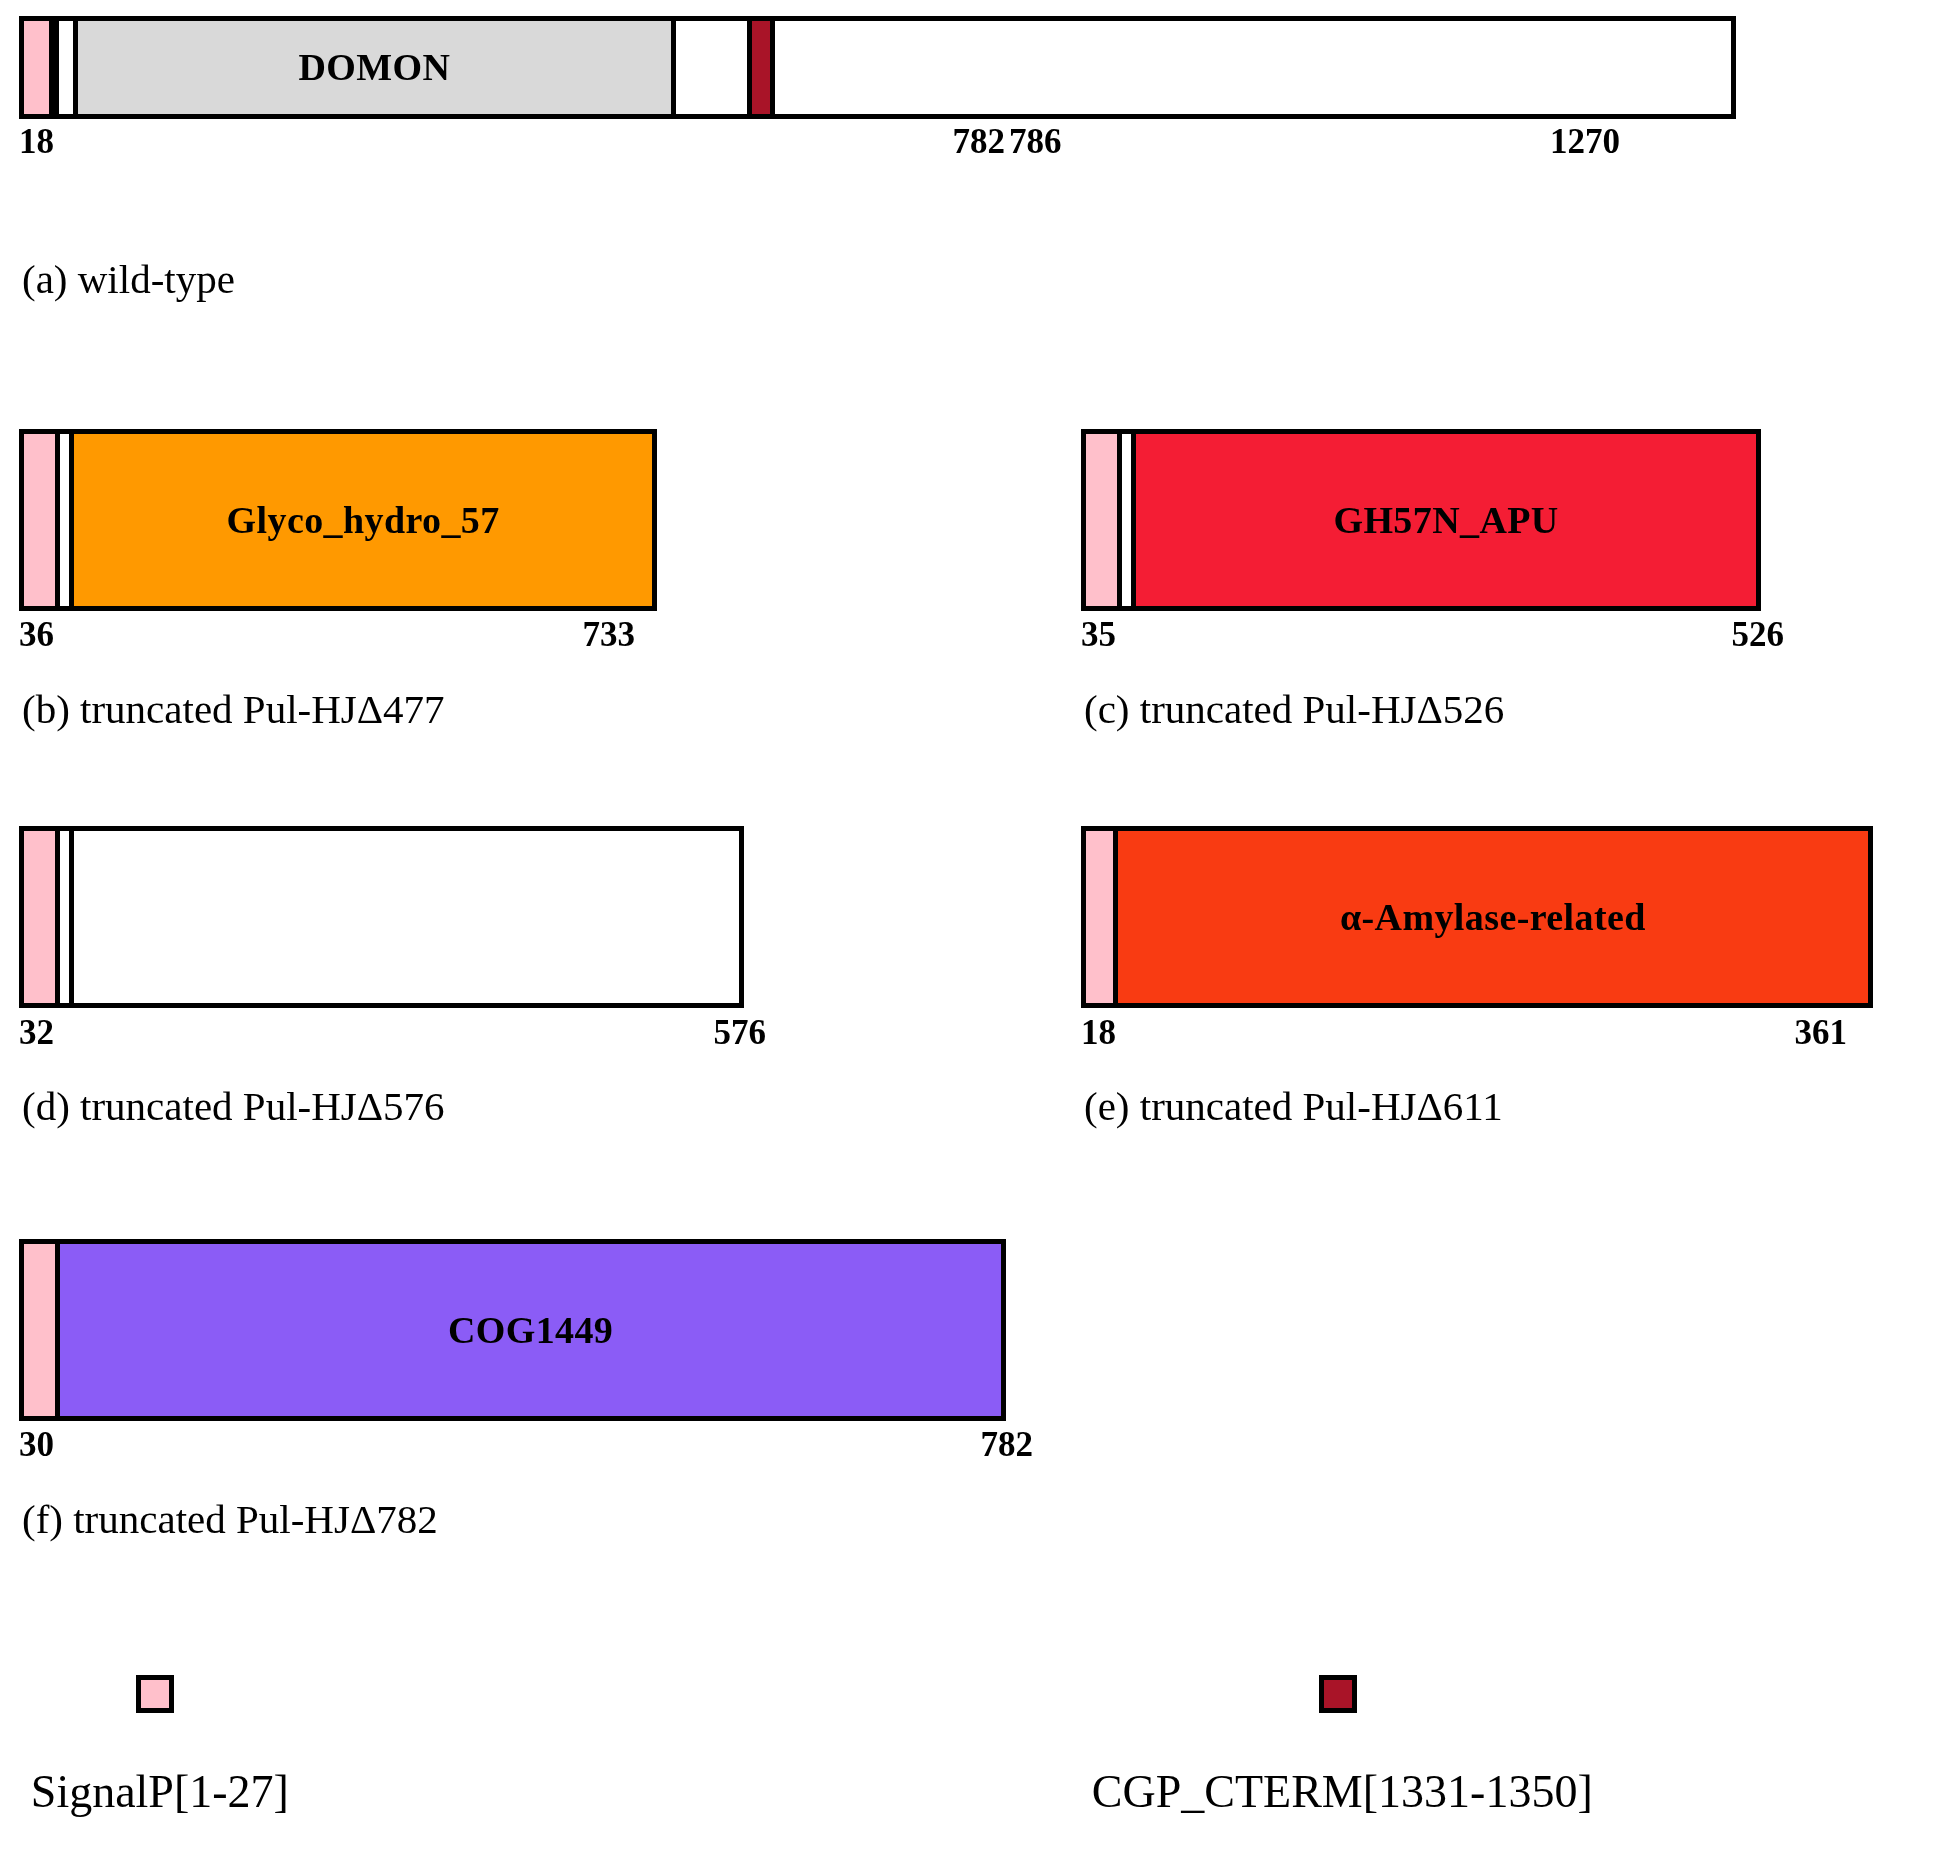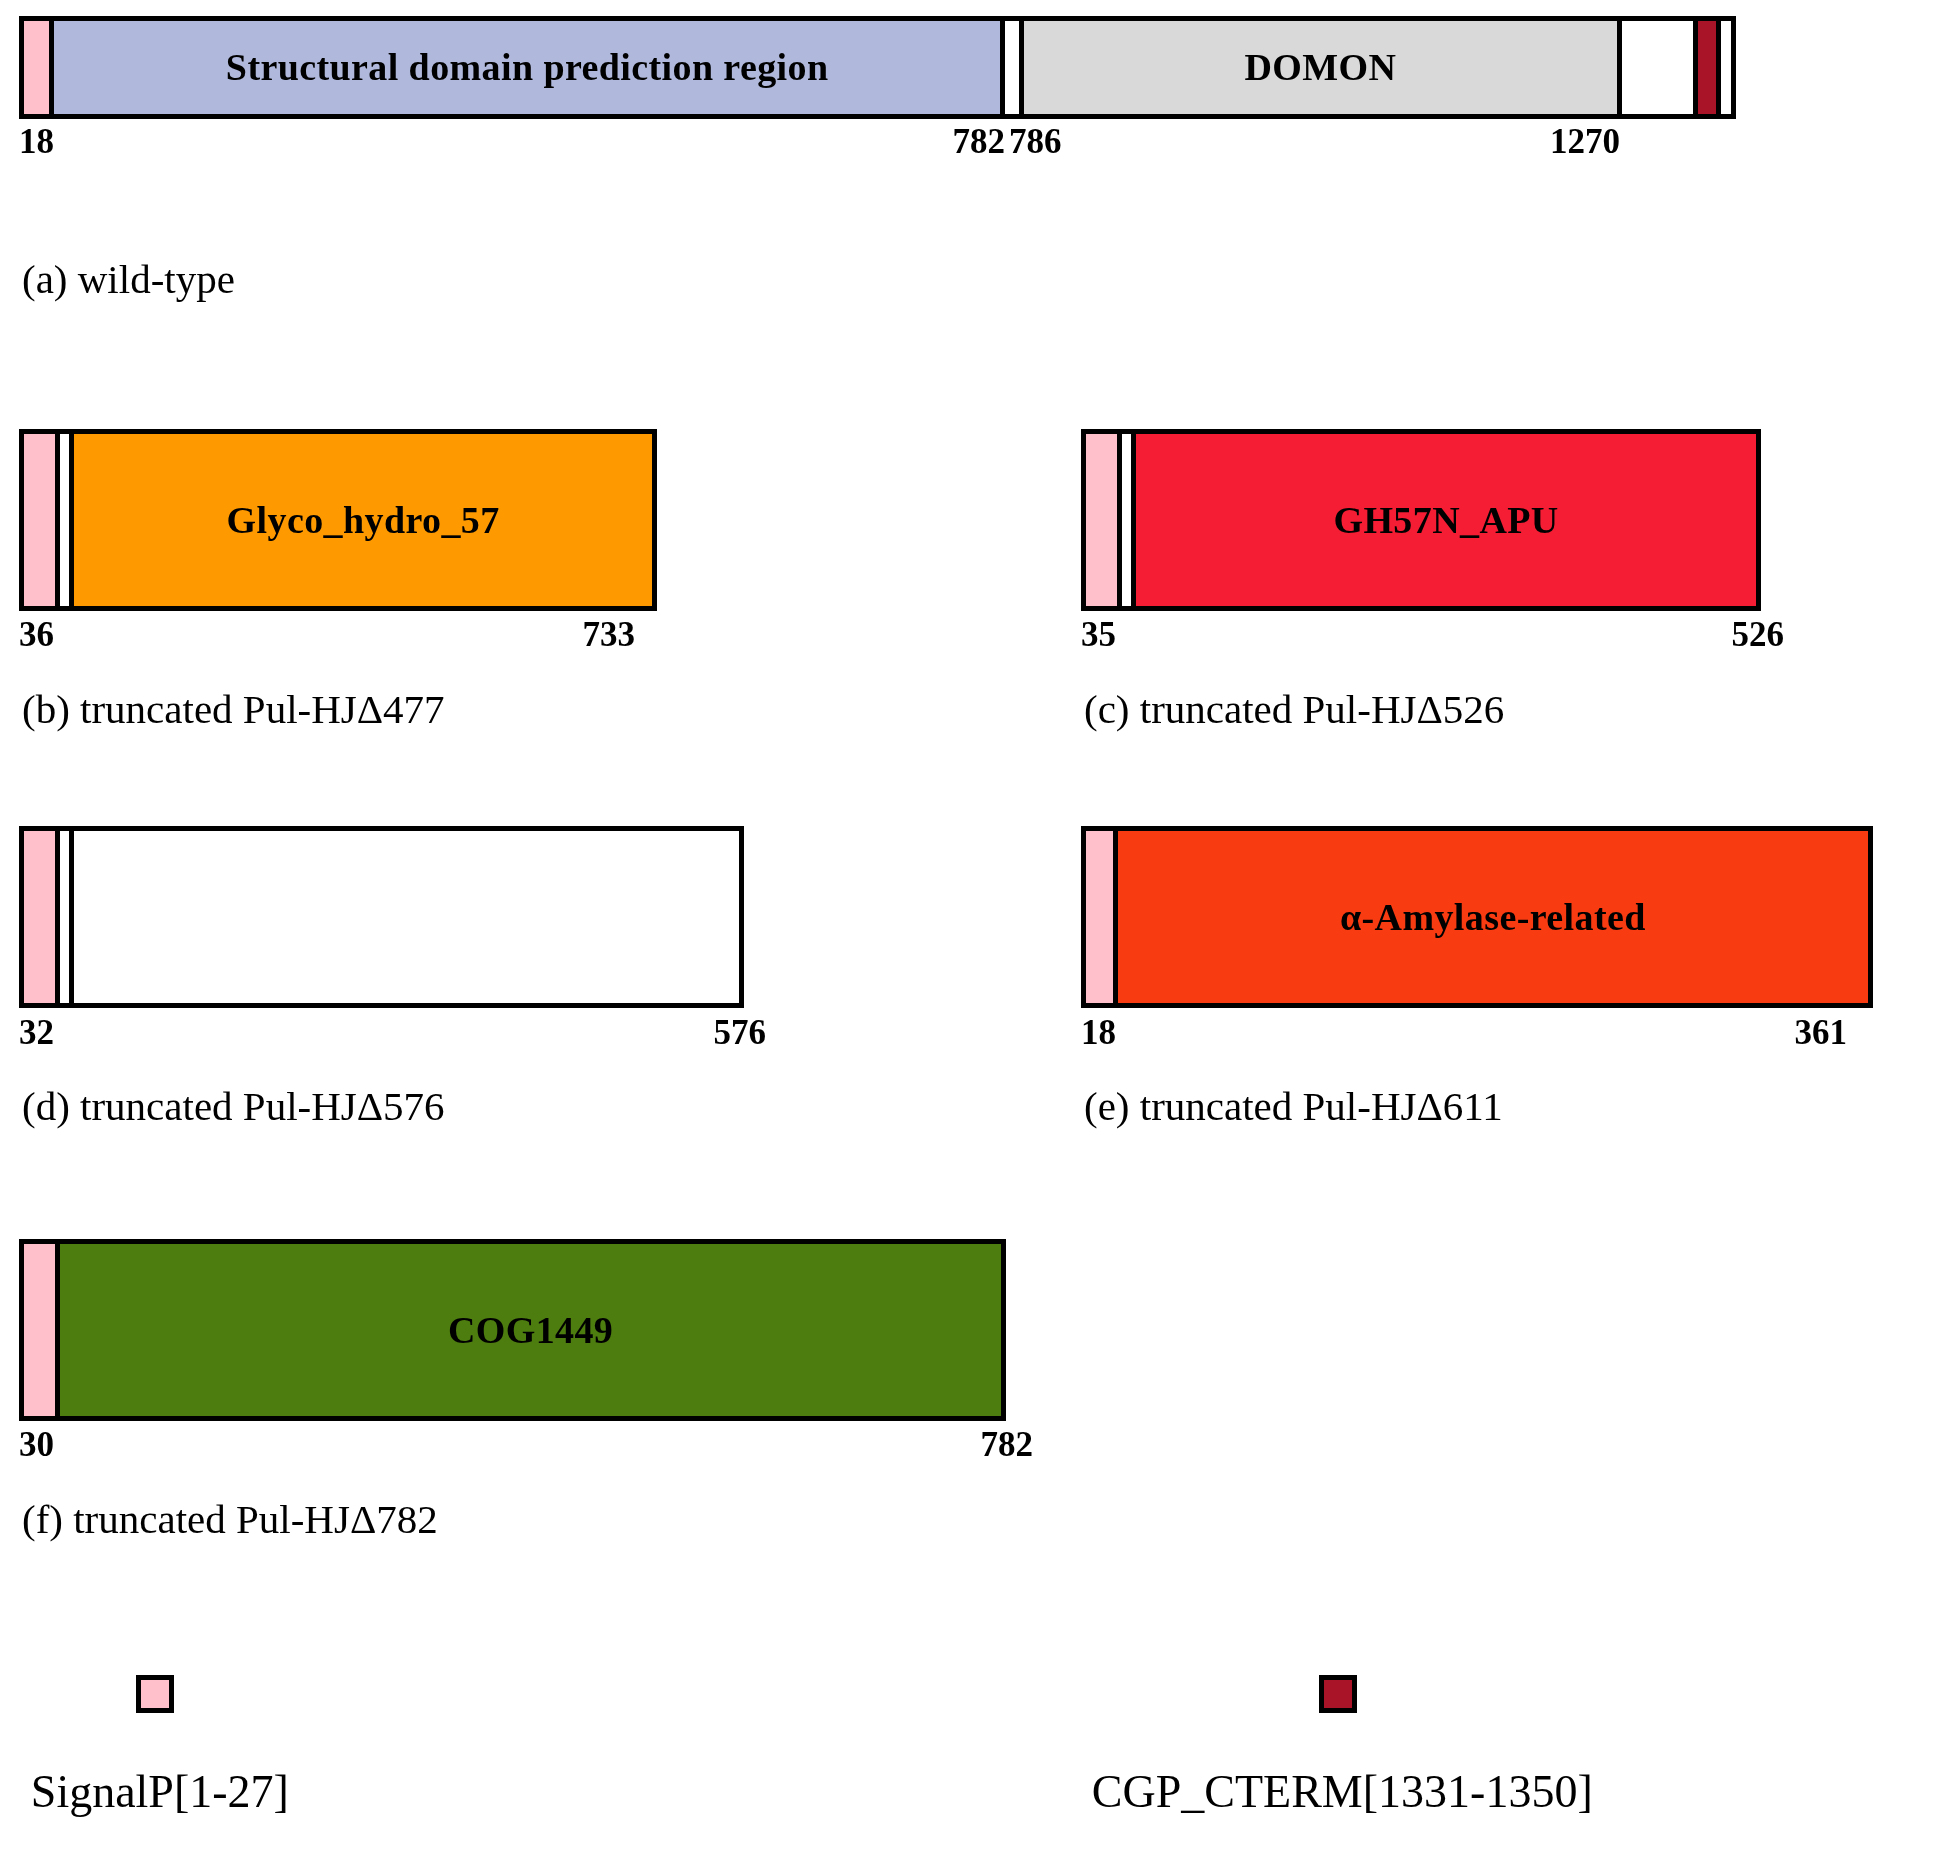--- a/index.html
+++ b/index.html
@@ -95,23 +95,20 @@
     white-space: nowrap;
     margin-left: 8.8px;
   }
 </style>
 </head>
 <body>
 
 <div class="bar" style="left:19px; top:16px; width:1717px; height:103px;">
   <div class="seg" style="flex:0 0 25px; background:#FFC0CB;"></div>
   <div class="divider"></div>
-  <div class="seg" style="flex:0 0 946px; background:#B0B8DC;">
-    <span class="seg-label">Structural domain prediction region</span>
-  </div>
   <div class="divider"></div>
   <div class="seg gap" style="flex:0 0 13.3px;"></div>
   <div class="divider"></div>
   <div class="seg" style="flex:0 0 593px; background:#D9D9D9;">
     <span class="seg-label">DOMON</span>
   </div>
   <div class="divider"></div>
   <div class="seg gap" style="flex:0 0 71px;"></div>
   <div class="divider"></div>
   <div class="seg" style="flex:0 0 17.7px; background:#A91428;"></div>
@@ -167,21 +164,21 @@
     <span class="seg-label">α-Amylase-related</span>
   </div>
 </div>
 <div class="num num-left" style="left:1081px; top:1015px;">18</div>
 <div class="num num-right" style="left:1654px; top:1015px; width:193px;">361</div>
 <div class="caption" style="left:1084px; top:1086px;">(e) truncated Pul-HJΔ611</div>
 
 <div class="bar" style="left:19px; top:1239px; width:987px; height:182px;">
   <div class="seg" style="flex:0 0 31px; background:#FFC0CB;"></div>
   <div class="divider"></div>
-  <div class="seg" style="flex:1 1 auto; background:#4d7c0f;">
+  <div class="seg" style="flex:1 1 auto; background:#8b5cf6;">
     <span class="seg-label">COG1449</span>
   </div>
 </div>
 <div class="num num-left" style="left:19px; top:1427px;">30</div>
 <div class="num num-right" style="left:840px; top:1427px; width:193px;">782</div>
 <div class="caption" style="left:22px; top:1499px;">(f) truncated Pul-HJΔ782</div>
 
 <div class="legend-item" style="left:22px; top:1675px;">
   <div class="legend-swatch" style="background:#FFC0CB;"></div>
   <span class="legend-text" style="margin-top:56px;">SignalP[1-27]</span>

